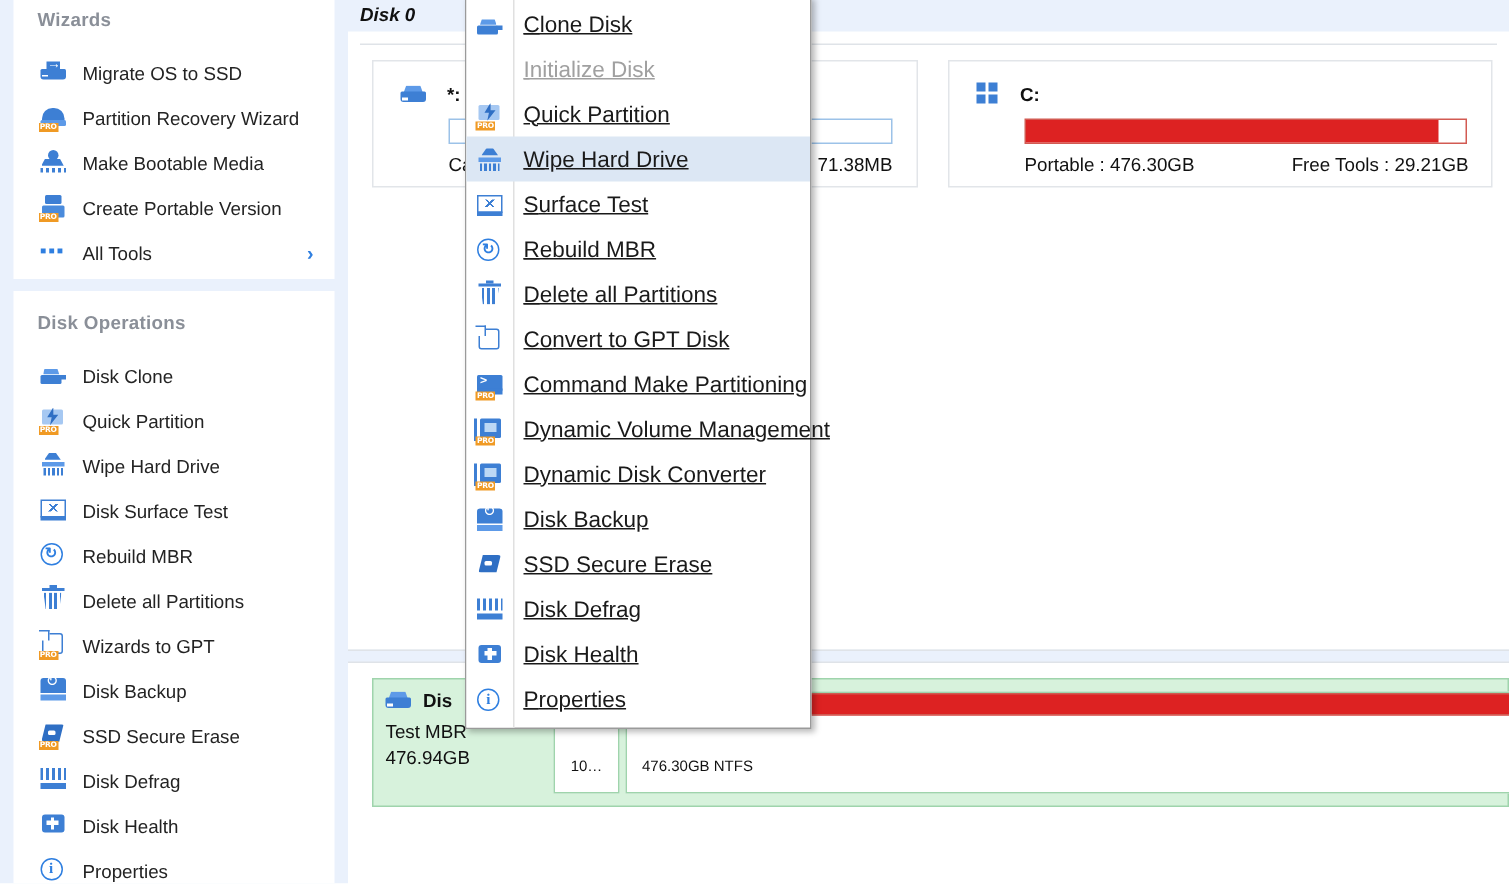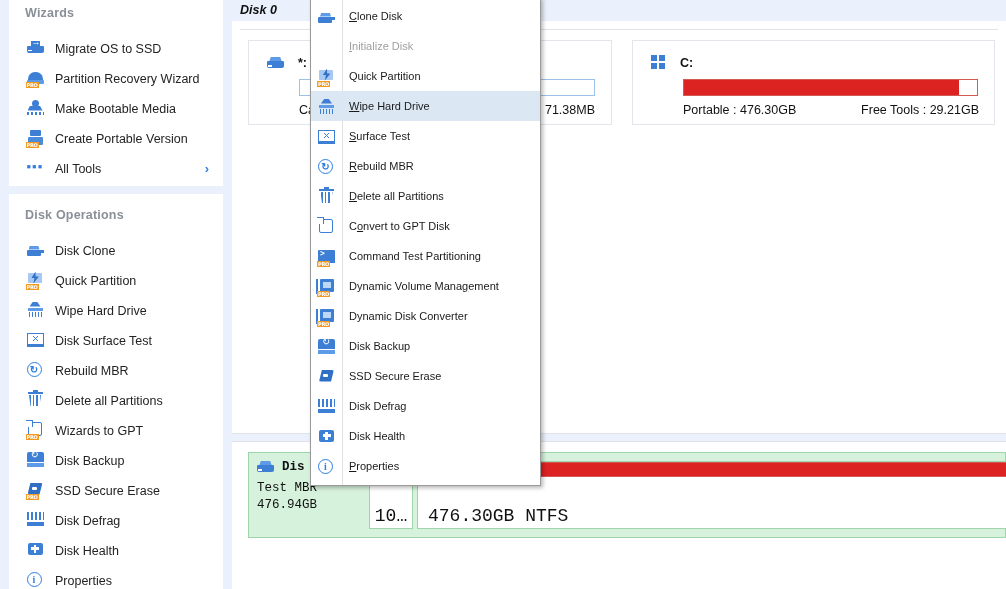--- a/index.html
+++ b/index.html
@@ -60,53 +60,53 @@
   }
   .vol-bar-fill{height:100%;background:#dd2222;}
   .vol-bar.blue{border:1px solid #9cc2e8;}
   .vol-foot{position:absolute;left:50px;top:62px;width:296px;font-size:12.5px;color:#111;}
   .vol-foot .cap{position:absolute;left:0;top:0;}
   .vol-foot .free{position:absolute;right:0;top:0;}
   #rule-mid{position:absolute;left:0;top:433px;width:774px;height:7px;background:#eaf1fc;border-top:1px solid #dfe3e8;border-bottom:1px solid #dfe3e8;}
   
   #diskmap{
     position:absolute;left:16px;top:452px;width:758px;height:86px;
-    background:#d7f2dc;border:1px solid #9fd4ac;box-sizing:border-box;font-family:Liberation Mono, monospace;
+    background:#d7f2dc;border:1px solid #9fd4ac;box-sizing:border-box;
   }
   #dm-info{position:absolute;left:8px;top:6px;width:108px;}
   #dm-title{display:flex;align-items:center;font-weight:bold;font-size:12.5px;color:#111;}
   #dm-title .t{margin-left:8px;}
   #dm-sub{margin-top:6px;font-size:12.5px;color:#111;line-height:17px;}
   .part{
     position:absolute;top:8px;height:68px;background:#fff;border:1px solid #9fd4ac;
     box-sizing:border-box;
   }
   .part-bar{position:absolute;left:0;top:0;width:100%;height:15px;box-sizing:border-box;}
   .part-bar.red{background:#dd2222;border:1px solid #d25a52;}
   .part-bar.white{background:#fff;}
-  .part-label{position:absolute;left:0;right:0;top:44px;text-align:center;font-size:18px;color:#111;}
+  .part-label{position:absolute;left:0;right:0;top:44px;text-align:center;font-size:10px;color:#111;}
   .part-label.left{text-align:left;padding-left:10px;}
   #part-1{left:120px;width:44px;}
   #part-2{left:168px;width:820px;}
   
   #ctxmenu{
     position:absolute;left:310px;top:-3px;width:231px;
     background:#fff;border:1px solid #9a9a9a;
     box-shadow:2px 2px 4px rgba(0,0,0,.28);
     z-index:50;padding:3px 0 4px 0;box-sizing:border-box;
   }
   #ctx-gutter{position:absolute;left:0;top:0;width:31px;height:100%;background:#fff;border-right:1px solid #e0e0e0;}
   .mi{
     position:relative;display:flex;align-items:center;height:30px;
     padding-left:0;cursor:default;z-index:2;
   }
   .mi.sel{background:#dce7f4;}
   .mi.disabled{color:#a6a6a6;}
   .mi-ico{width:31px;height:22px;display:flex;align-items:center;justify-content:center;flex:0 0 31px;}
-  .mi-lbl{font-size:11px;color:#1a1a1a;padding-left:7px;white-space:nowrap;}
+  .mi-lbl{font-size:15px;color:#1a1a1a;padding-left:7px;white-space:nowrap;text-decoration:underline;}
   .mi.disabled .mi-lbl{color:#a0a0a0;}
   .mi-lbl u{text-decoration:underline;}
   
   .ic{position:relative;width:17px;height:15px;}
   .hd{position:absolute;left:0;bottom:2px;width:17px;height:7px;background:#3d7fd4;border-radius:1px 1px 2px 2px;}
   .hd:after{content:"";position:absolute;left:1px;bottom:1.5px;width:4px;height:1.5px;background:#fff;}
   .hdtop{position:absolute;left:2px;bottom:8px;width:13px;height:5px;background:#5d9ae8;
          clip-path:polygon(14% 0,86% 0,100% 100%,0 100%);}
   .pro{position:absolute;left:-1px;bottom:-3px;background:#f09a24;color:#fff;
        font-size:5px;font-weight:bold;line-height:6px;padding:0 1px;letter-spacing:-.2px;
@@ -504,21 +504,21 @@
         <span class="mi-lbl">C<u>o</u>nvert to GPT Disk</span>
       </div>
       <div class="mi">
         <span class="mi-ico">
           <span class="ic">
             <span class="cmd"></span>
             <span class="df-b"></span>
             <span class="pro">PRO</span>
           </span>
         </span>
-        <span class="mi-lbl">Command Test Partitioning</span>
+        <span class="mi-lbl">Command Make Partitioning</span>
       </div>
       <div class="mi">
         <span class="mi-ico">
           <span class="ic">
             <span class="dyn-bar"></span>
             <span class="dyn-box"></span>
             <span class="pro">PRO</span>
           </span>
         </span>
         <span class="mi-lbl">Dynamic Volume Mana<u>g</u>ement</span>

